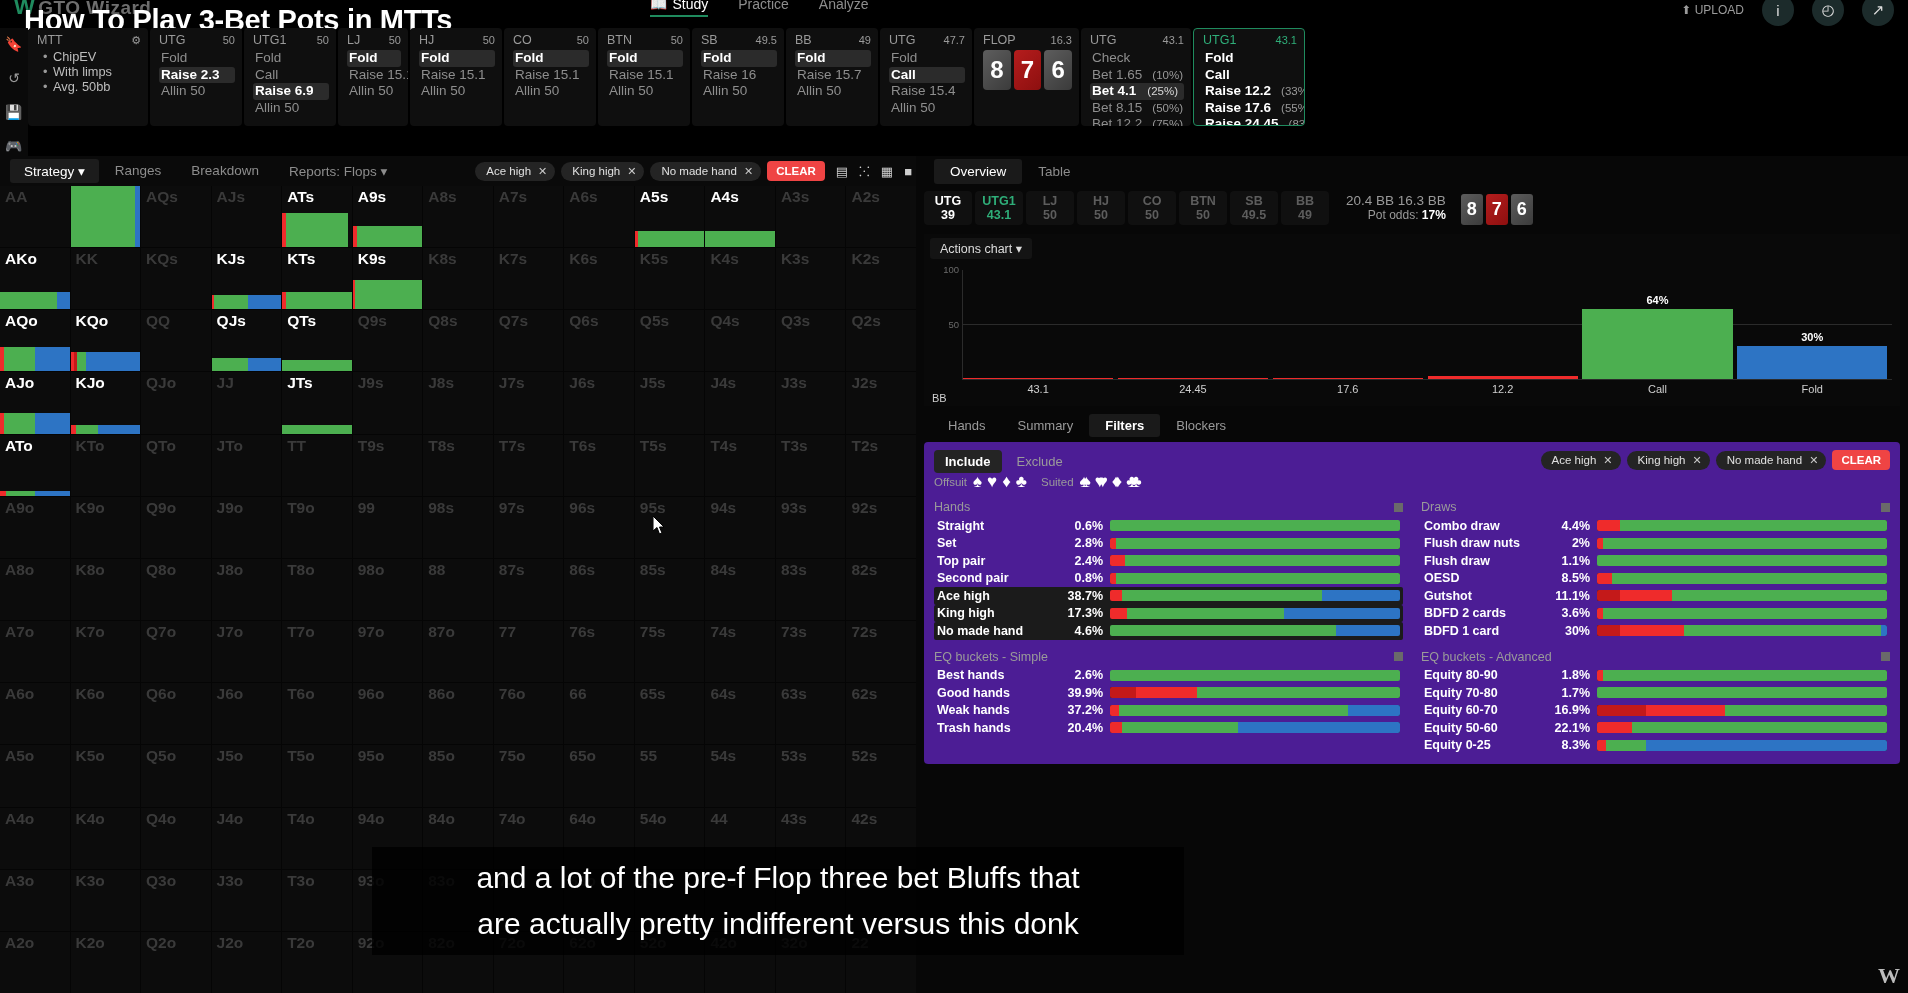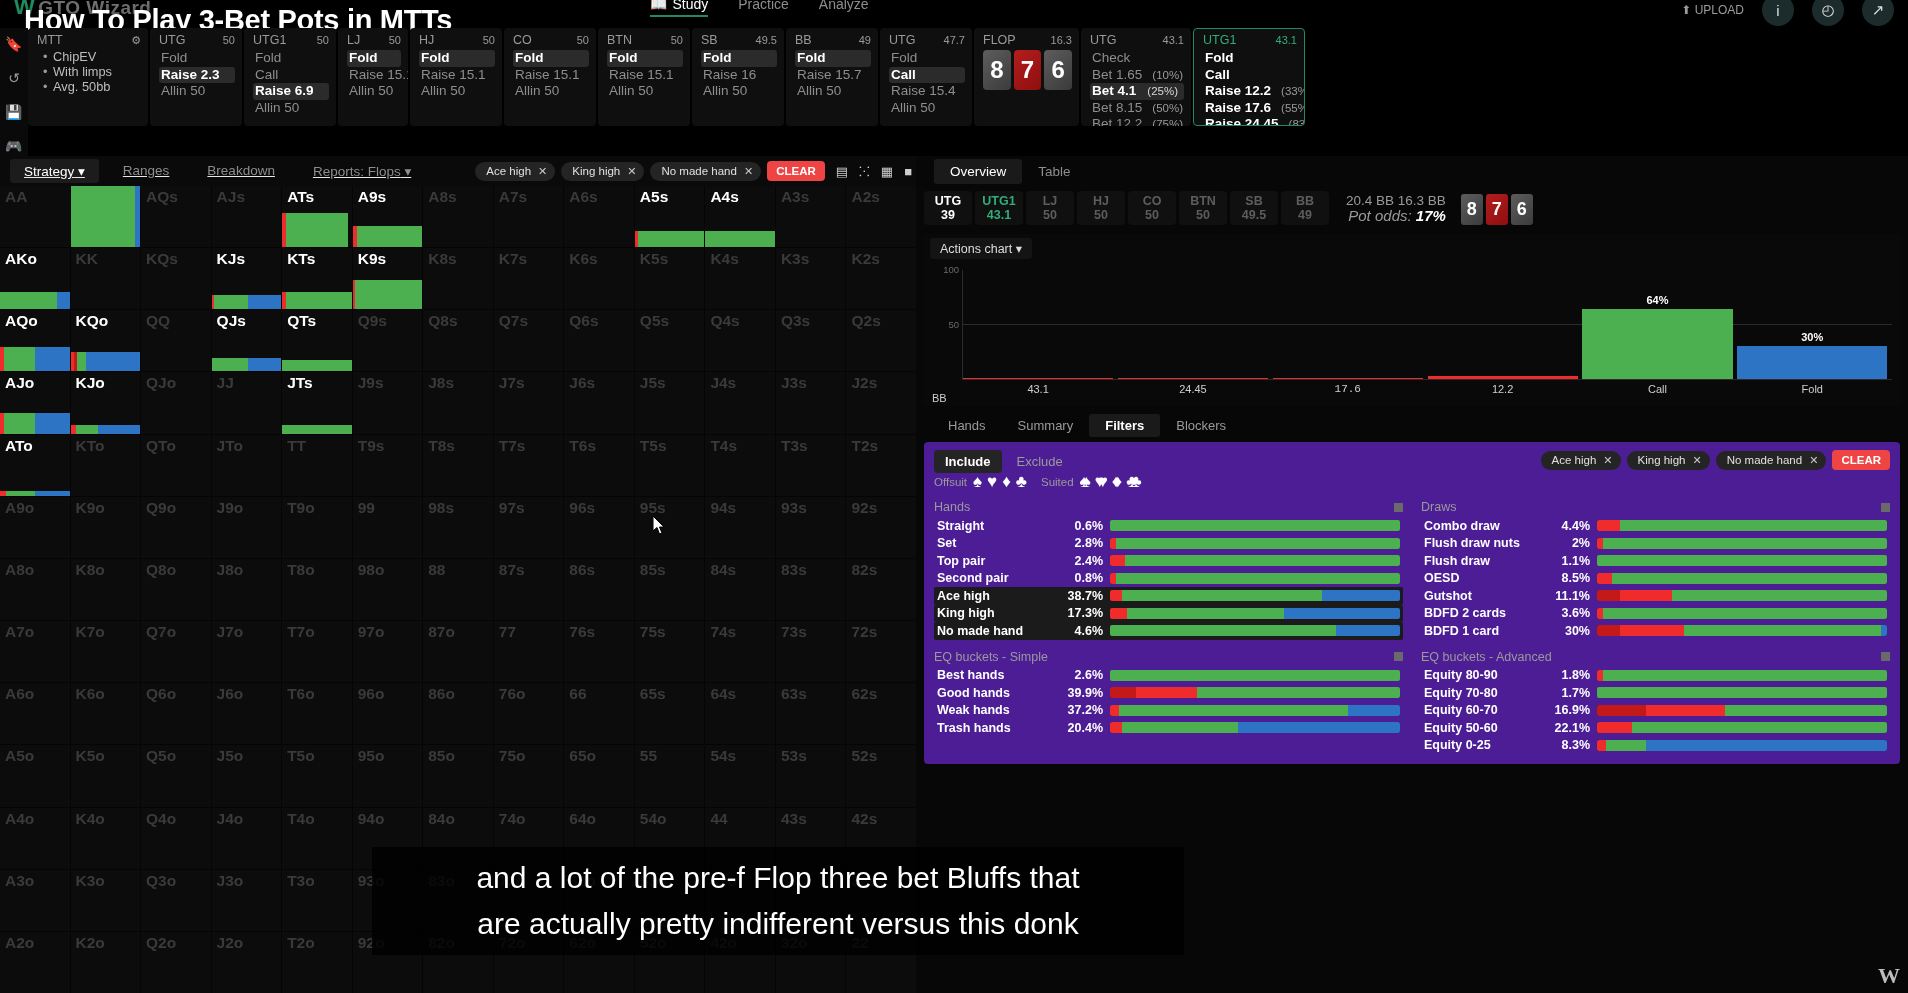--- a/index.html
+++ b/index.html
@@ -81,21 +81,21 @@
   .rtab.on{ color:#fff; background:#1a1a1a;}
   #posrow{ height:44px; display:flex; align-items:center; padding:0 6px 0 8px; gap:3px;}
   .pos{ width:48px; text-align:center; padding:3px 0; border-radius:4px; background:#101010;}
   .pos .p1{ font-size:12.5px; font-weight:700; color:#5d5d5d;}
   .pos .p2{ font-size:12.5px; font-weight:700; color:#5d5d5d;}
   .pos.w .p1,.pos.w .p2{ color:#fff;}
   .pos.g .p1,.pos.g .p2{ color:#2fae79;}
   .potbox{ margin-left:14px; text-align:right; line-height:15px;}
   .potbox .l1{ font-size:13.5px; font-weight:700; color:#fff;}
   .potbox .l1 span{ color:#9a9a9a; font-weight:400;}
-  .potbox .l2{ font-size:15px; color:#9a9a9a;font-style:italic;}
+  .potbox .l2{ font-size:12px; color:#9a9a9a;}
   .potbox .l2 b{ color:#fff;}
   
   #chartwrap{ margin:4px 8px 0 8px; height:172px; background:#090909; position:relative;}
   #chartsel{ position:absolute; left:6px; top:4px; font-size:12.5px; color:#ddd; background:#141414;
              padding:3px 10px; border-radius:3px;}
   #plot{ position:absolute; left:38px; right:8px; top:36px; bottom:26px; border-left:1px solid #2b2b2b; border-bottom:1px solid #2b2b2b;}
   .gline{ position:absolute; left:0; right:0; height:1px; background:#2b2b2b;}
   .ytick{ position:absolute; right:100%; margin-right:4px; transform:translateY(-50%); font-size:9.5px; color:#6a6a6a;}
   .cbar{ position:absolute; bottom:0; }
   .cbar .v{ position:absolute; bottom:100%; left:0; width:100%; text-align:center; font-size:11px; font-weight:700; color:#fff; margin-bottom:3px;}
@@ -367,21 +367,21 @@
         <span class="pc">(55%)</span>
       </div>
       <div class="arow">
         <span>Raise 24.45</span>
         <span class="pc">(83%)</span>
       </div>
     </div>
   </div>
 
 <div id="toolbar">
-  <div id="tbtabs" style="display:flex;gap:10px;text-decoration:underline;">
+  <div id="tbtabs" style="display:flex;gap:2px;">
       <div class="tbtab on"><span>Strategy</span><span> ▾</span></div>
       <div class="tbtab"><span>Ranges</span></div>
       <div class="tbtab"><span>Breakdown</span></div>
       <div class="tbtab"><span>Reports: Flops</span><span> ▾</span></div>
     </div>
   <div class="chiprow">
     <div id="tbchips" style="display:flex;gap:6px;">
         <div class="chip">
           <span>Ace high</span>
           <span class="x">✕</span>
@@ -1049,21 +1049,21 @@
         <div class="gline" style="bottom: 100%; background: transparent;">
           <div class="ytick">100</div>
         </div>
         <div class="cbar" style="left: 0%; width: 16.1667%; height: 0.7%; background: rgb(239, 43, 43);">
           <div class="xt" style="width: 100%;">43.1</div>
         </div>
         <div class="cbar" style="left: 16.6667%; width: 16.1667%; height: 0.7%; background: rgb(239, 43, 43);">
           <div class="xt" style="width: 100%;">24.45</div>
         </div>
         <div class="cbar" style="left: 33.3333%; width: 16.1667%; height: 0.7%; background: rgb(239, 43, 43);">
-          <div class="xt" style="width: 100%; font-family: Liberation Mono, monospace;">17.6</div>
+          <div class="xt" style="width: 100%;">17.6</div>
         </div>
         <div class="cbar" style="left: 50%; width: 16.1667%; height: 3%; background: rgb(239, 43, 43);">
           <div class="xt" style="width: 100%;">12.2</div>
         </div>
         <div class="cbar" style="left: 66.6667%; width: 16.1667%; height: 64%; background: rgb(76, 175, 80);">
           <div class="v">64%</div>
           <div class="xt" style="width: 100%;">Call</div>
         </div>
         <div class="cbar" style="left: 83.3333%; width: 16.1667%; height: 30%; background: rgb(45, 116, 196);">
           <div class="v">30%</div>

